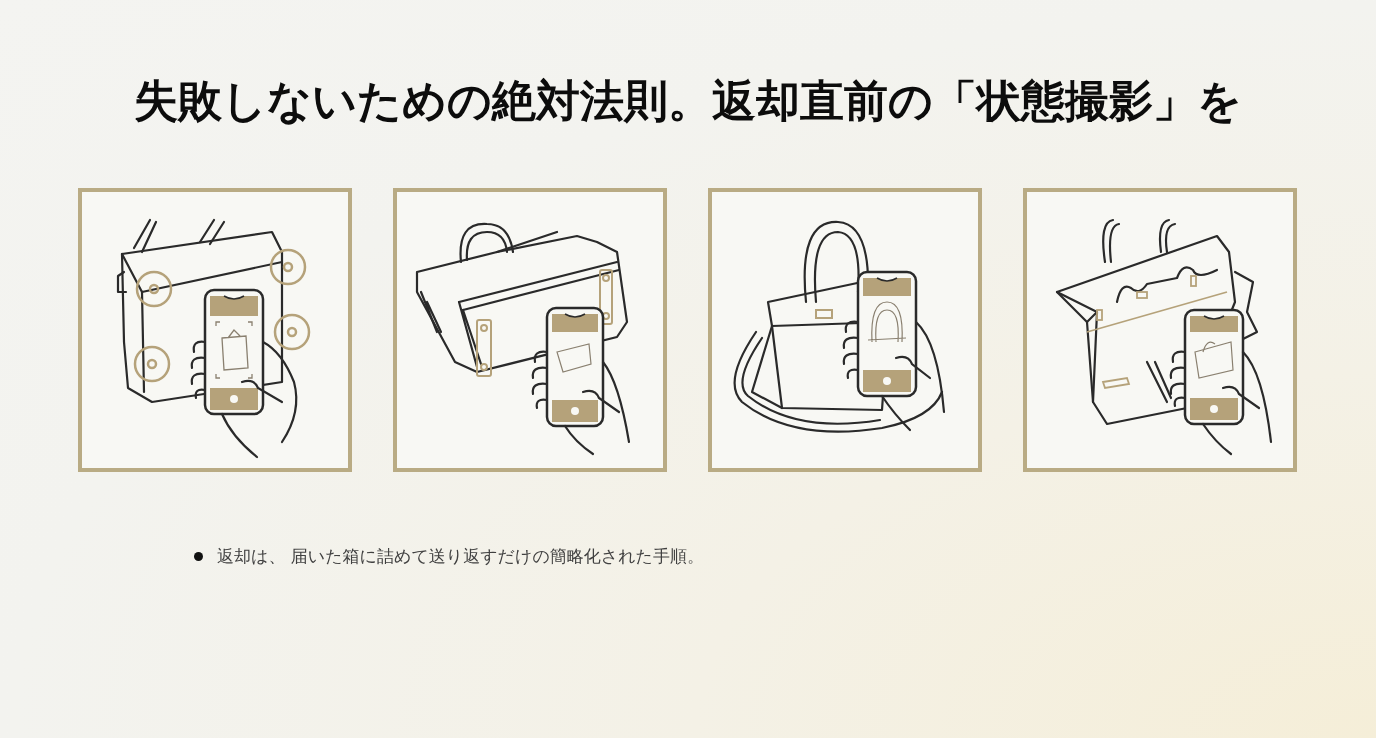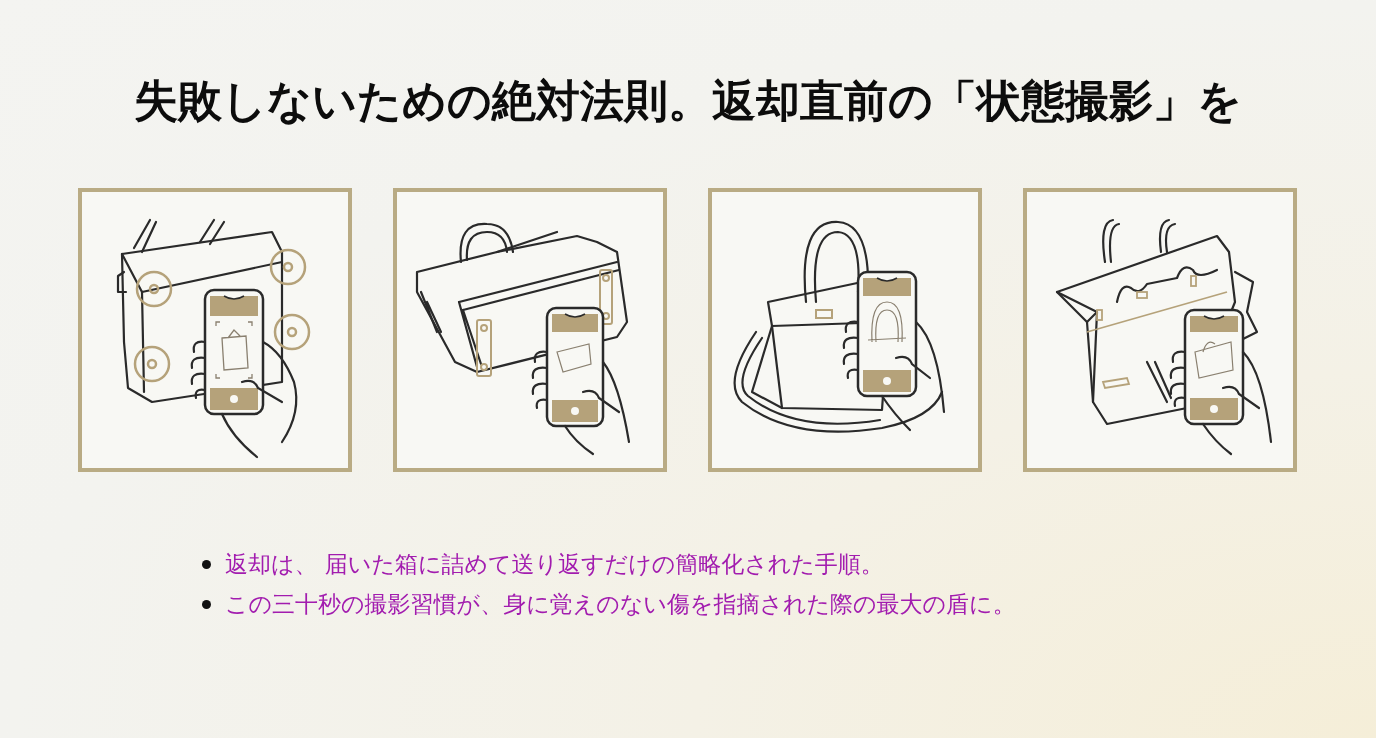--- a/index.html
+++ b/index.html
@@ -14,22 +14,22 @@
     font-family: "DejaVu Serif", "Liberation Serif", serif;
     font-weight: bold; font-size: 44px; letter-spacing: 0px; color: #0c0c0c;
     line-height: 66px;
   }
   .panel {
     position: absolute; top: 188px; width: 266px; height: 276px;
     border: 4px solid #b9ab84; background: #f8f8f4;
   }
   .panel svg { width: 100%; height: 100%; display: block; }
   .bullets {
-    position: absolute; left: 190px; top: 536px; margin: 8px; padding: 0; list-style: none;
-    font-size: 23px; line-height: 40px; color: #a21caf;
+    position: absolute; left: 190px; top: 536px; margin: 0; padding: 0; list-style: none;
+    font-size: 17px; line-height: 40px; color: #404040;
   }
   .bullets li { display: flex; align-items: center; white-space: nowrap; }
   .bullets .dot {
     width: 9px; height: 9px; border-radius: 50%; background: #111;
     margin: 0 14px 0 4px; flex: none;
   }
 </style>
 </head>
 <body>
 
@@ -173,17 +173,13 @@
       </g>
     </g>
   </svg>
 </div>
 
 <ul class="bullets">
   <li>
     <span class="dot"></span>
     <span>返却は、 届いた箱に詰めて送り返すだけの簡略化された手順。</span>
   </li>
-  <li>
-    <span class="dot"></span>
-    <span>この三十秒の撮影習慣が、身に覚えのない傷を指摘された際の最大の盾に。</span>
-  </li>
 </ul>
 
 </body></html>

